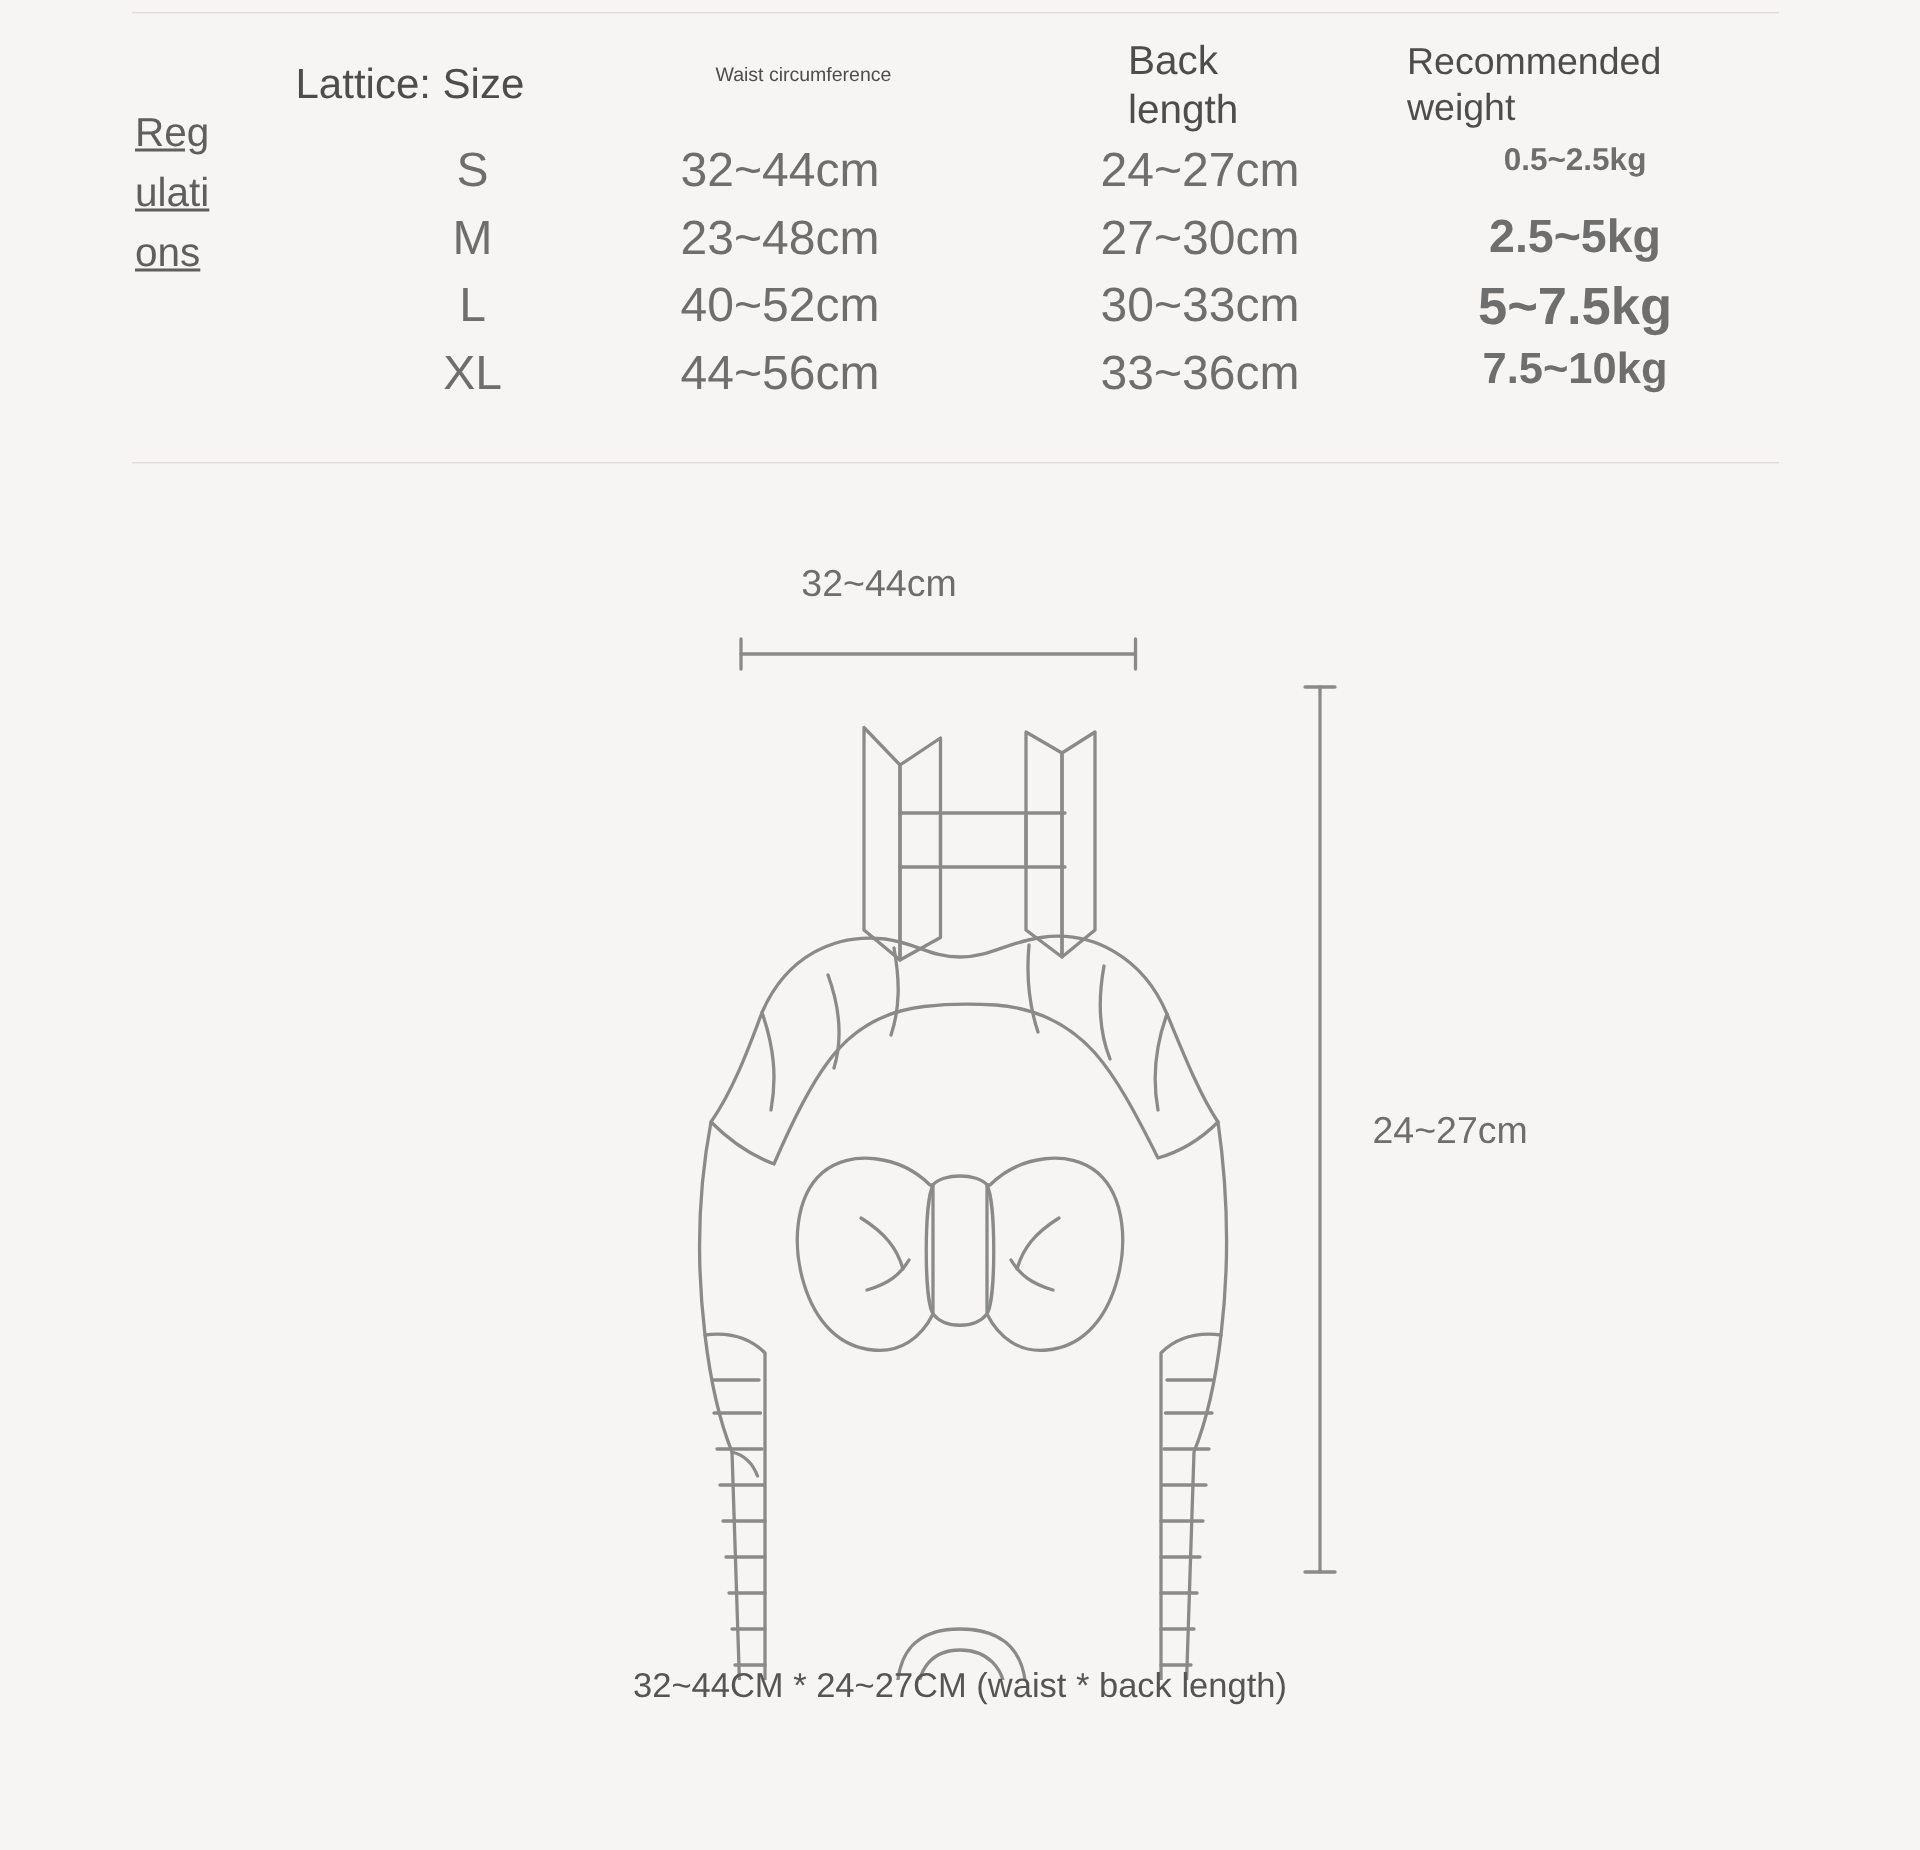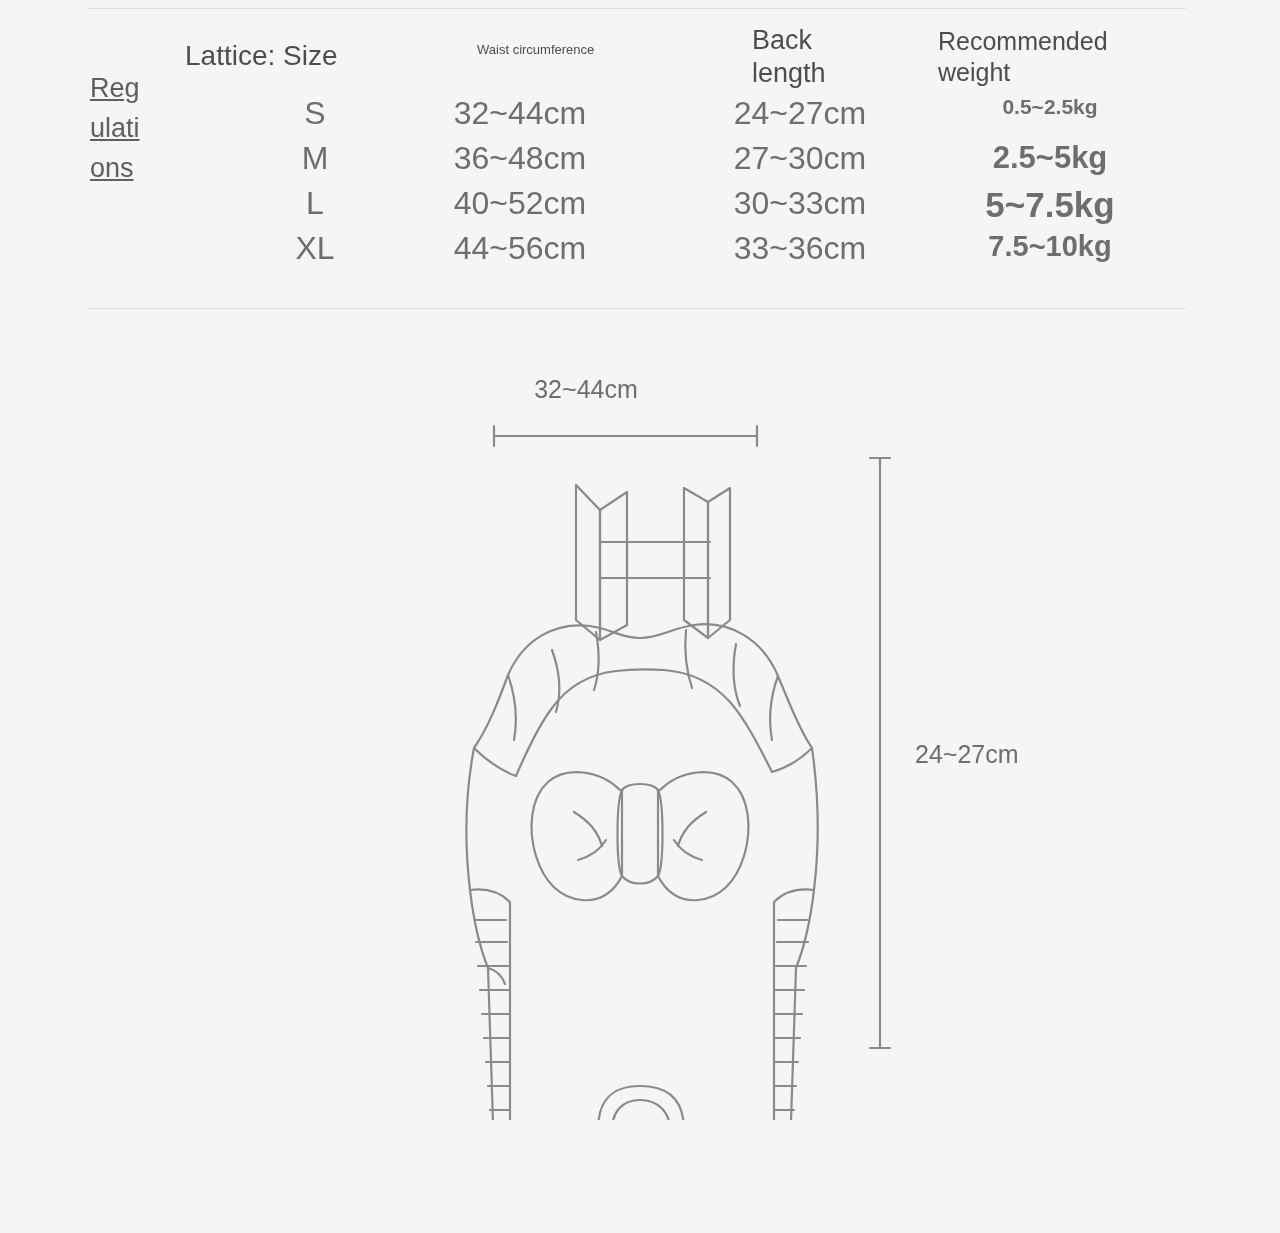--- a/index.html
+++ b/index.html
@@ -43,21 +43,21 @@
     line-height: 40px;
     width: 90px;
     text-decoration: underline;
   }
 
   .col-head {
     position: absolute;
     color: #4d4d4d;
   }
   .head-lattice {
-    left: 185px;
+    left: 197px;
     top: 40px;
     font-size: 28px;
   }
   .head-waist {
     left: 477px;
     top: 42px;
     font-size: 13px;
     line-height: 16px;
     width: 120px;
   }
@@ -181,21 +181,21 @@
 
   <div class="rows">
     <div class="row row0">
       <div class="cell c-size">S</div>
       <div class="cell c-waist">32~44cm</div>
       <div class="cell c-back">24~27cm</div>
       <div class="cell c-weight">0.5~2.5kg</div>
     </div>
     <div class="row row1">
       <div class="cell c-size">M</div>
-      <div class="cell c-waist">36~48cm</div>
+      <div class="cell c-waist">23~48cm</div>
       <div class="cell c-back">27~30cm</div>
       <div class="cell c-weight">2.5~5kg</div>
     </div>
     <div class="row row2">
       <div class="cell c-size">L</div>
       <div class="cell c-waist">40~52cm</div>
       <div class="cell c-back">30~33cm</div>
       <div class="cell c-weight">5~7.5kg</div>
     </div>
     <div class="row row3">
@@ -308,13 +308,14 @@
                  L684,886 L598,886 Z"></path>
         <path d="M612,810 C612,792 622,780 640,780 C658,780 670,792 670,810
                  L670,886"></path>
       </g>
 
     </g>
   </svg>
 </div>
 
 <div class="footer">
+  <div class="line1">32~44CM * 24~27CM (waist * back length)</div>
 </div>
 
 </body></html>

